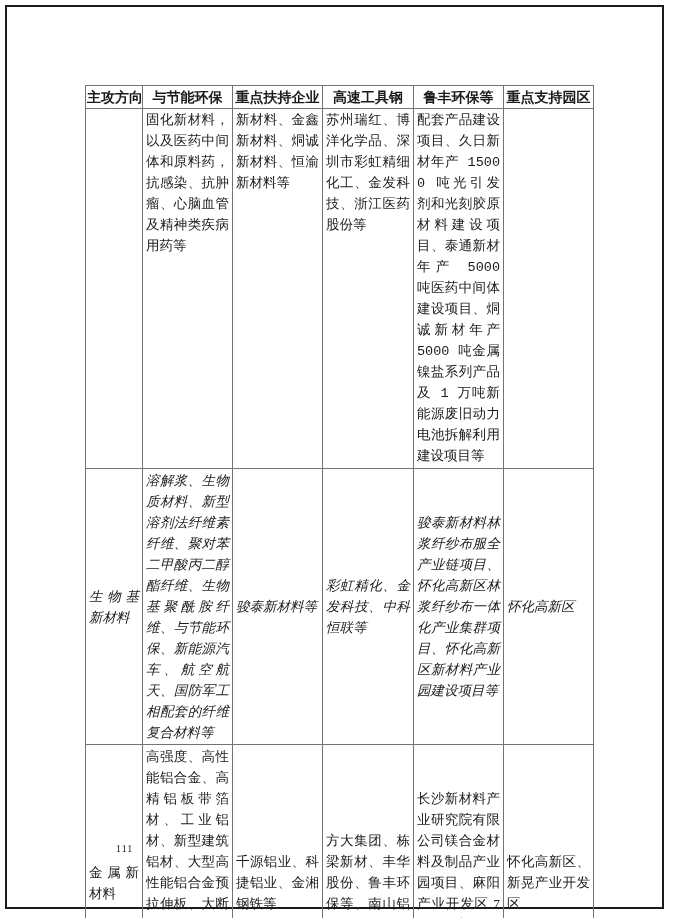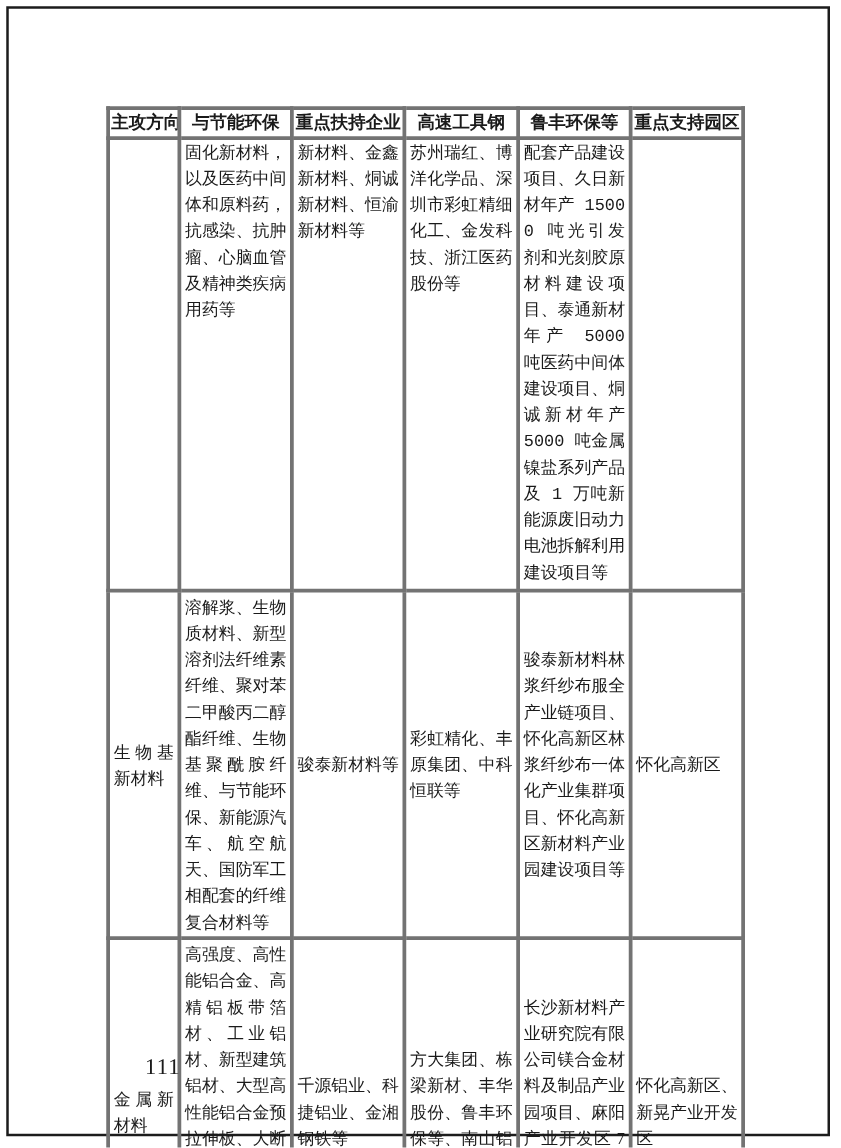--- a/index.html
+++ b/index.html
@@ -26,52 +26,52 @@
   table.main-table {
     position: absolute;
     left: 85px;
     top: 85px;
     width: 508px;
     border-collapse: collapse;
     table-layout: fixed;
   }
   table.main-table th,
   table.main-table td {
-    border: 3px solid #737373;
+    border: 1px solid #737373;
     box-sizing: border-box;
     padding: 1px 3px;
     overflow: hidden;
     font-size: 13.5px;
     line-height: 21px;
     text-align: justify;
     text-justify: inter-ideograph;
     word-break: break-all;
   }
   table.main-table th {
     font-size: 14px;
     font-weight: bold;
     height: 23px;
     text-align: center;
     padding: 0 1px;
     line-height: 21px;
     white-space: nowrap;
   }
   tr.row-1 td { height: 267px; vertical-align: top; font-family: Liberation Mono, monospace; }
-  tr.row-2 td { height: 220px; vertical-align: middle; }
+  tr.row-2 td { height: 220px; vertical-align: middle; font-style: italic; }
   tr.row-3 td { height: 193px; vertical-align: middle; }
   tr.row-3 td.cell-breakthrough { vertical-align: top; }
   td.cell-direction { text-align: left; vertical-align: middle; }
   td.lh-tight { line-height: 17.8px; }
   td.lh-mid { line-height: 20px; }
   td.center-short { text-align: left; }
   .page-number {
     position: absolute;
     left: 116px;
     top: 843px;
-    font-size: 18px;
+    font-size: 10px;
     letter-spacing: 1px;
   }
 </style>
 </head>
 <body>
 
 <div class="page-frame"></div>
 
 <table class="main-table">
   <colgroup>
@@ -98,21 +98,21 @@
       <td class="cell-breakthrough">固化新材料，以及医药中间体和原料药，抗感染、抗肿瘤、心脑血管及精神类疾病用药等</td>
       <td>新材料、金鑫新材料、烔诚新材料、恒渝新材料等</td>
       <td>苏州瑞红、博洋化学品、深圳市彩虹精细化工、金发科技、浙江医药股份等</td>
       <td class="lh-tight">配套产品建设项目、久日新材年产 15000 吨光引发剂和光刻胶原材料建设项目、泰通新材年产 5000 吨医药中间体建设项目、烔诚新材年产 5000 吨金属镍盐系列产品及 1 万吨新能源废旧动力电池拆解利用建设项目等</td>
       <td></td>
     </tr>
     <tr class="row-2">
       <td class="cell-direction">生物基新材料</td>
       <td class="cell-breakthrough lh-mid">溶解浆、生物质材料、新型溶剂法纤维素纤维、聚对苯二甲酸丙二醇酯纤维、生物基聚酰胺纤维、与节能环保、新能源汽车、航空航天、国防军工相配套的纤维复合材料等</td>
       <td class="center-short">骏泰新材料等</td>
-      <td>彩虹精化、丰原集团、中科恒联等</td>
+      <td>彩虹精化、金发科技、中科恒联等</td>
       <td class="lh-tight">骏泰新材料林浆纤纱布服全产业链项目、怀化高新区林浆纤纱布一体化产业集群项目、怀化高新区新材料产业园建设项目等</td>
       <td class="center-short">怀化高新区</td>
     </tr>
     <tr class="row-3">
       <td class="cell-direction">金属新材料</td>
       <td class="cell-breakthrough lh-tight">高强度、高性能铝合金、高精铝板带箔材、工业铝材、新型建筑铝材、大型高性能铝合金预拉伸板、大断面复杂截面铝合金型材等铝制品，汽车用钢、高速工具钢、电工</td>
       <td>千源铝业、科捷铝业、金湘钢铁等</td>
       <td>方大集团、栋梁新材、丰华股份、鲁丰环保等、南山铝业等</td>
       <td class="lh-tight">长沙新材料产业研究院有限公司镁合金材料及制品产业园项目、麻阳产业开发区 70 万吨普特钢结构优化技改项目等</td>
       <td>怀化高新区、新晃产业开发区</td>

